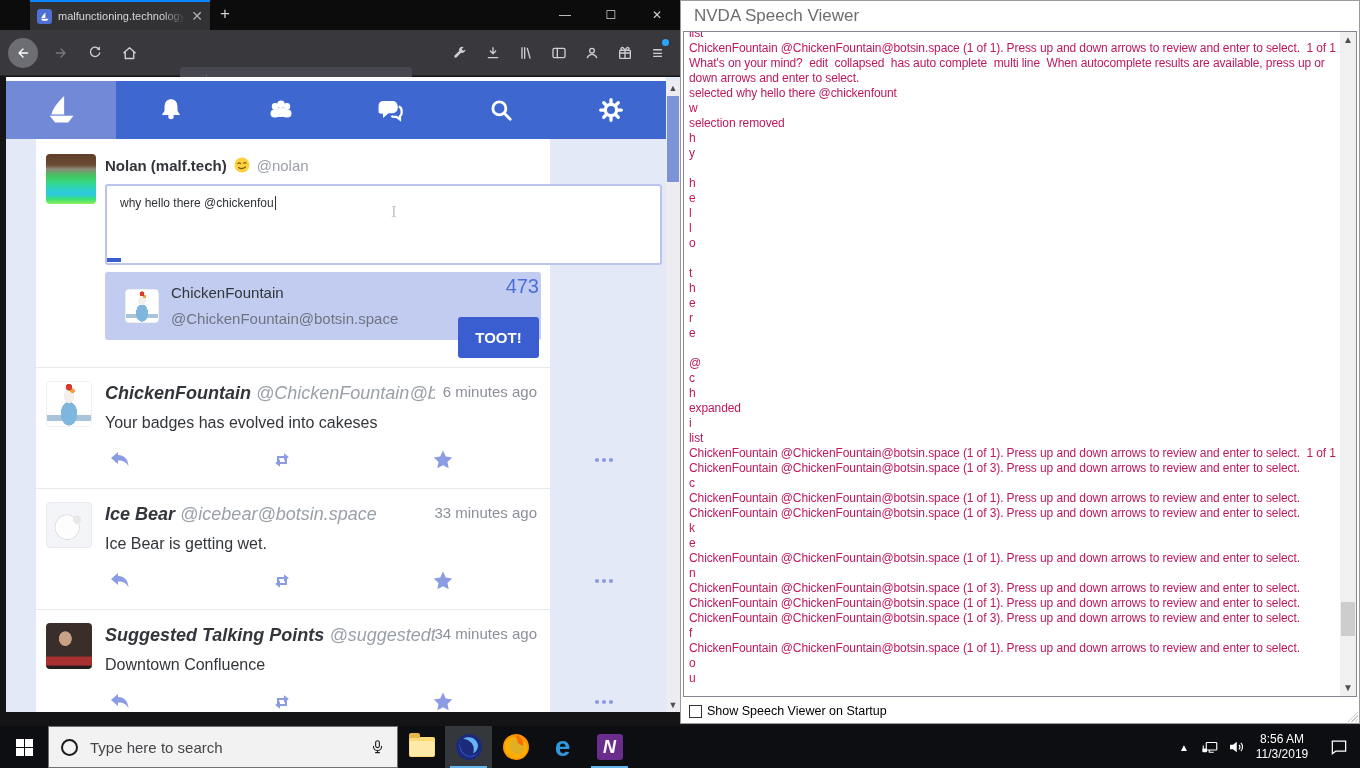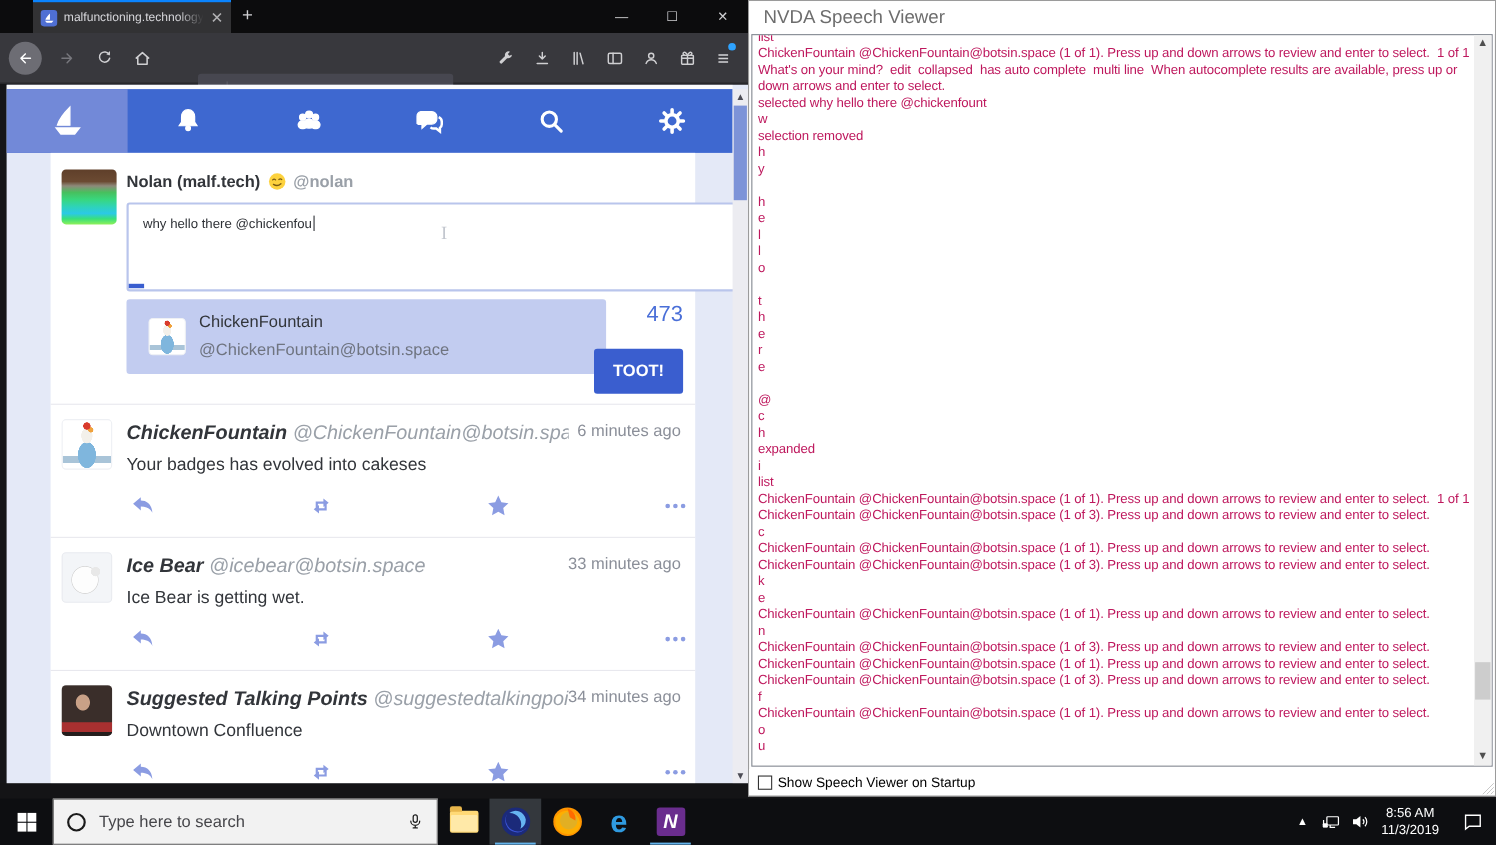--- a/index.html
+++ b/index.html
@@ -57,21 +57,21 @@
   .nav-cell { flex:1; display:flex; align-items:center; justify-content:center; }
   .nav-cell.active { background:#7289d8; }
   .nav-cell svg { fill:#fff; stroke:#fff; }
   .topgap { position:absolute; left:0; top:0; right:14px; height:4px; background:#fbfbfd; }
 
   .page-scroll { position:absolute; right:0; top:4px; width:14px; bottom:0; background:#ececf1; }
   .ps-arrow { position:absolute; left:0; width:14px; height:14px; color:#4c4c55; font-size:9px;
     text-align:center; line-height:14px; }
   .ps-thumb { position:absolute; left:1px; top:15px; width:12px; height:86px; background:#7d93d8; }
 
-  .column { position:absolute; left:40px; top:62px; width:586px; bottom:0; background:#fff; }
+  .column { position:absolute; left:30px; top:62px; width:514px; bottom:0; background:#fff; }
 
   
   .avatar { border-radius:4px; background:#ddd; overflow:hidden; }
   .av-nolan { background:linear-gradient(180deg,#5f3f2a 0%,#6b4a32 22%,#8e897a 30%,#47c05e 42%,
     #38d77f 55%,#2ed3b9 68%,#2bc9e6 80%,#39e07a 90%,#8ef05a 100%); }
   .av-chicken { background:
     radial-gradient(circle at 50% 12%, #d93a2b 0 7%, transparent 8%),
     radial-gradient(circle at 58% 20%, #f0a23c 0 5%, transparent 6%),
     radial-gradient(ellipse at 50% 32%, #f3f0ea 0 16%, transparent 17%),
     radial-gradient(ellipse at 50% 72%, #7fb6dd 0 26%, transparent 27%),
@@ -82,21 +82,21 @@
     radial-gradient(ellipse at 46% 55%, #fdfdfd 0 34%, #d8d8d8 36%, transparent 38%),
     #f3f5f8; border:1px solid #e8eaef; }
   .av-stp { background:
     radial-gradient(ellipse at 42% 34%, #c9a187 0 16%, transparent 18%),
     linear-gradient(180deg, #3a2e2a 0 72%, #a83030 74% 92%, #241d1c 93%);
     background-color:#2c2422; }
   .compose-av { position:absolute; left:10px; top:15px; width:50px; height:50px; }
   .compose-row { position:absolute; left:69px; top:17px; font-size:15px; color:#32353a;
     display:flex; align-items:center; gap:6px; white-space:nowrap; }
   .disp-name { font-weight:bold; }
-  .handle { color:#9aa0a8; font-weight:bold; }
+  .handle { color:#9aa0a8; font-weight:normal; }
   .emoji { width:18px; height:18px; display:inline-block; }
   .textarea { position:absolute; left:69px; top:45px; width:557px; height:81px; background:#fff;
     border:2px solid #b9c5ec; border-radius:3px; font-size:12px; color:#2e3136;
     padding:10px 13px; }
   .caret { border-right:1.5px solid #2e3136; padding-right:1px; }
   .ibeam { position:absolute; left:355px; top:63px; color:#c3c7cf; font-size:17px;
     font-family:"Liberation Serif",serif; }
   .bluedash { position:absolute; left:71px; top:119px; width:14px; height:4px; background:#3a5ecf; }
   .suggest { position:absolute; left:69px; top:133px; width:436px; height:68px; background:#c2ccf0;
     border-radius:3px; }

